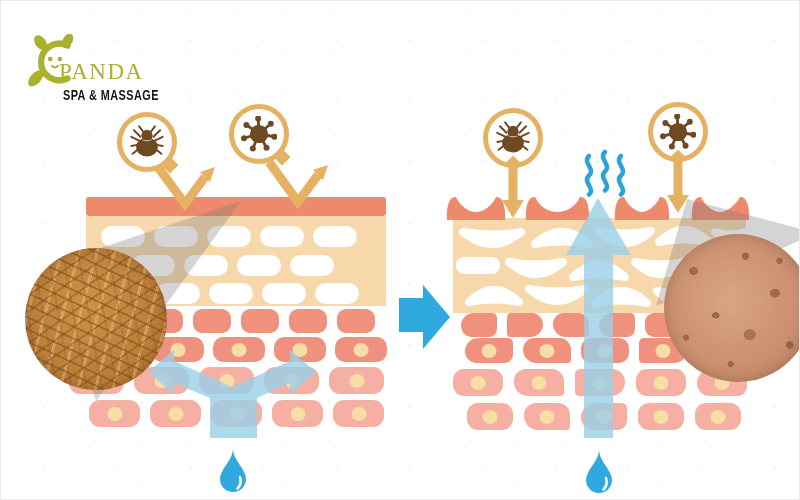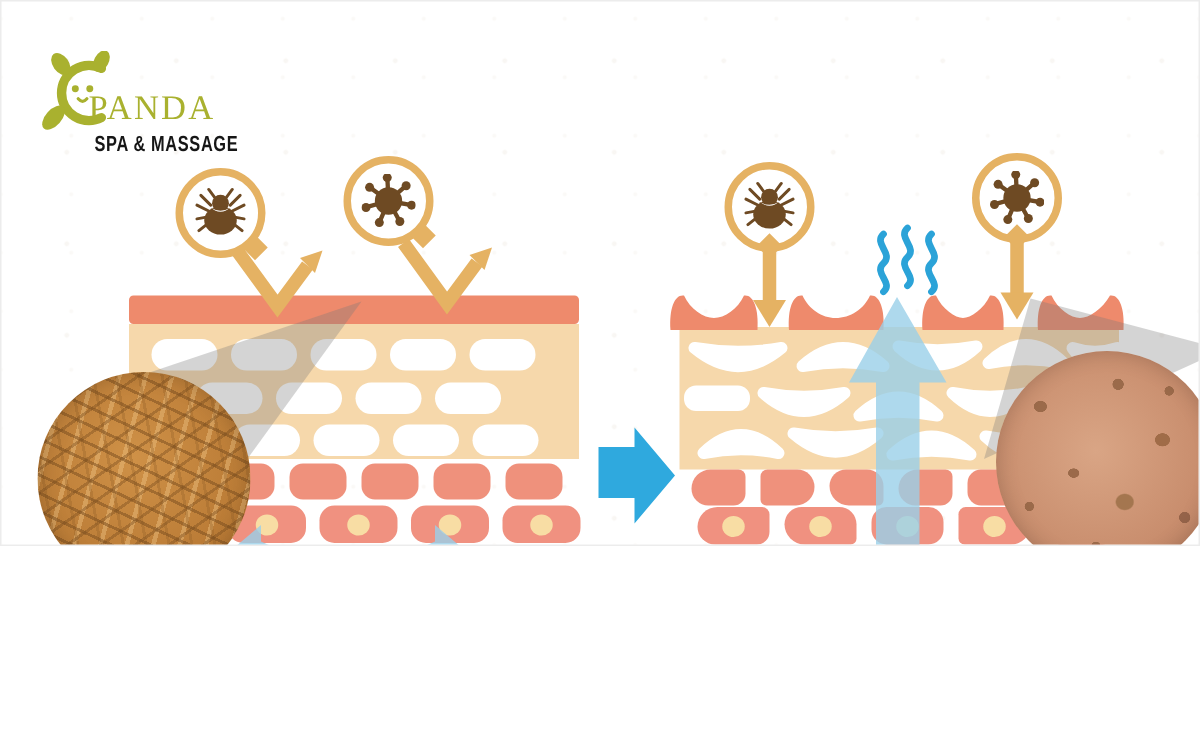--- a/index.html
+++ b/index.html
@@ -1,17 +1,17 @@
 <!DOCTYPE html>
 <html style="--brand-olive: #a9b12f; --tagline-black: #161616; --gold: #e5b263; --microbe-brown: #6e4a23; --surface-salmon: #ee8a6c; --stratum-beige: #f6d8ab; --brick-white: #ffffff; --cell-salmon: #ef917c; --cell-salmon-dotted: #f09180; --cell-pink: #f5b0a3; --nucleus-cream: #f8dda4; --water-blue: #2fa9de; --water-light: #9acfe9; --steam-blue: #2ba3d8; --beam-gray: rgba(120,120,120,0.32);"><head>
 <meta charset="utf-8">
 <style>
   html,body{margin:0;padding:0;background:#fff;}
   .stage{
-    position:relative;width:800px;height:364px;background:#fff;overflow:hidden;
+    position:relative;width:800px;height:500px;background:#fff;overflow:hidden;
     font-family:"Liberation Sans",sans-serif;border:1px solid #ececec;box-sizing:border-box;
     background-image:
       radial-gradient(circle, rgba(190,170,140,.10) 1.2px, transparent 2px),
       radial-gradient(circle, rgba(190,170,140,.07) 1px, transparent 1.6px);
     background-size:73px 61px,47px 39px;background-position:7px 9px,23px 31px;padding-left:25px;
   }
   .abs{position:absolute;}
   svg.overlay{position:absolute;left:0;top:0;width:800px;height:500px;pointer-events:none;}
 
   

